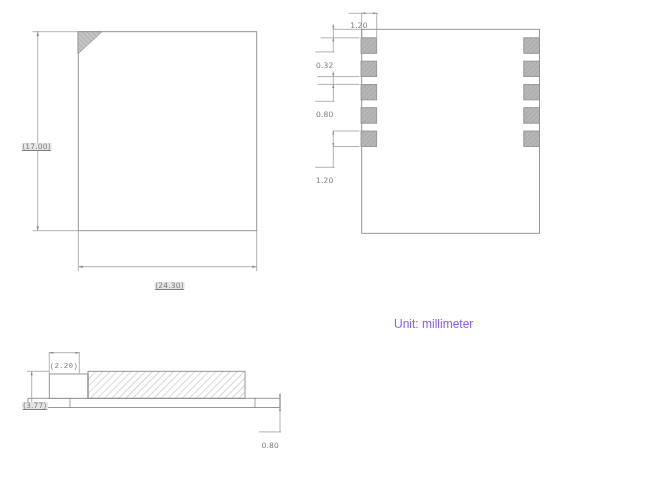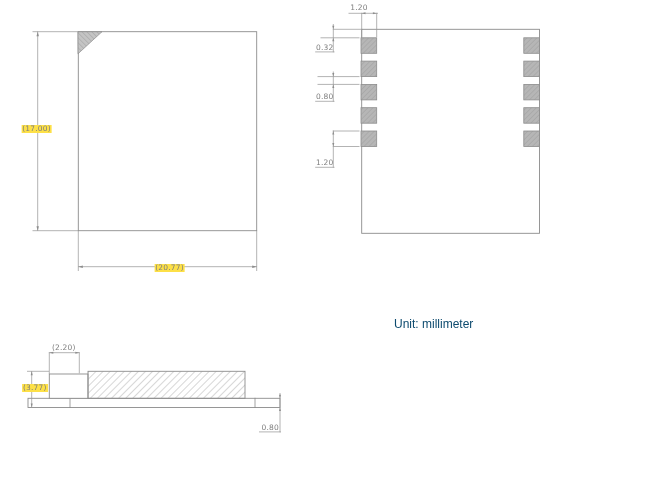--- a/index.html
+++ b/index.html
@@ -12,29 +12,30 @@
   }
   .drawing-svg{position:absolute;left:0;top:0;}
   .dim-label{
     position:absolute;
     font-family:"DejaVu Sans", sans-serif;
     font-size:7.5px;
     line-height:8px;
     color:#7e7e7e;
     letter-spacing:0.2px;
     white-space:nowrap;
+    margin-top:18px;
   }
   .dim-label.centered{transform:translate(-50%,-50%);}
-  .dim-label.on-line{background:#fde047;padding:0 1px;}
+  .dim-label.on-line{background:#e5e5e5;padding:0 1px;text-decoration:underline;}
   .body-text{
     position:absolute;
     font-family:"Liberation Sans", sans-serif;
     font-size:12px;
     line-height:14px;
-    color:#0c4a6e;
+    color:#8b5cf6;
     white-space:nowrap;
   }
 </style>
 </head>
 <body>
 
 <div class="page">
 
   <svg class="drawing-svg" width="647" height="480" viewBox="0 0 647 480">
     <defs>
@@ -150,26 +151,26 @@
         <polygon points="79.3,352.7 75.3,351.7 75.3,353.7"></polygon>
         <polygon points="31.7,371.3 30.7,375.3 32.7,375.3"></polygon>
         <polygon points="31.7,407.5 30.7,403.5 32.7,403.5"></polygon>
         <polygon points="280,398.3 279,394.8 281,394.8"></polygon>
         <polygon points="280,407.5 279,411 281,411"></polygon>
       </g>
     </g>
   </svg>
 
   <div class="dim-label centered on-line" style="left:36.5px;top:128.8px;">(17.00)</div>
-  <div class="dim-label centered on-line" style="left:169.5px;top:268.3px;">(20.77)</div>
+  <div class="dim-label centered on-line" style="left:169.5px;top:268.3px;">(24.30)</div>
 
   <div class="dim-label centered" style="left:359px;top:7.5px;">1.20</div>
   <div class="dim-label" style="left:316px;top:43.5px;">0.32</div>
   <div class="dim-label" style="left:316px;top:92.8px;">0.80</div>
   <div class="dim-label" style="left:316px;top:158.8px;">1.20</div>
 
-  <div class="dim-label centered" style="left:63.8px;top:347.5px;">(2.20)</div>
+  <div class="dim-label centered" style="left:63.8px;top:347.5px;font-family:Liberation Mono, monospace;">(2.20)</div>
   <div class="dim-label centered on-line" style="left:34.8px;top:388.2px;">(3.77)</div>
   <div class="dim-label" style="left:261.5px;top:424.3px;">0.80</div>
 
   <div class="body-text" style="left:394px;top:317px;">Unit: millimeter</div>
 
 </div>
 
 </body></html>

